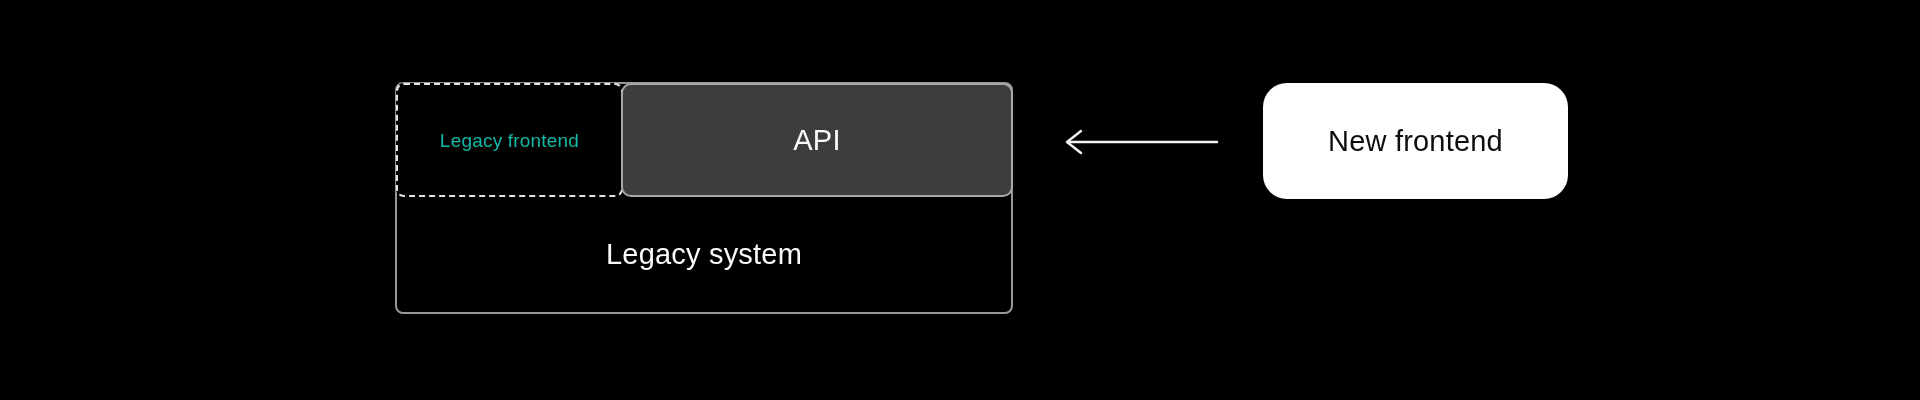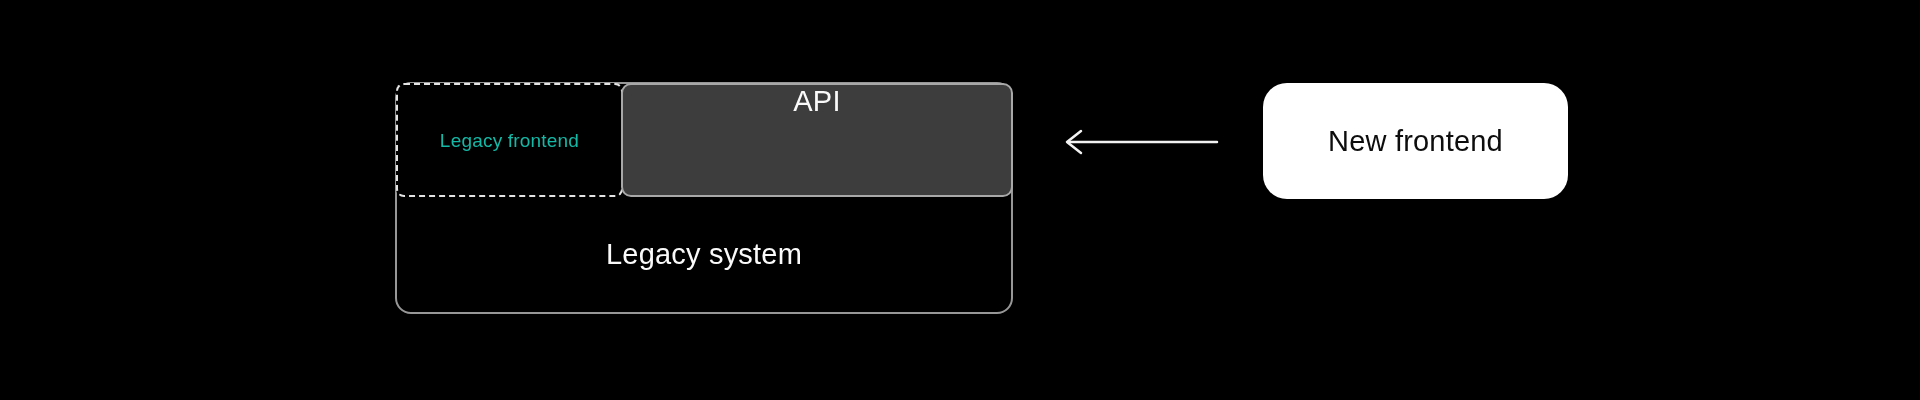--- a/index.html
+++ b/index.html
@@ -18,21 +18,21 @@
   }
 
   
   .legacy-system {
     position: absolute;
     left: 395px;
     top: 82px;
     width: 618px;
     height: 232px;
     border: 2px solid #979797;
-    border-radius: 16px;
+    border-radius: 8px;
     background: #000000;
     padding-left: 44px;
   }
 
   .legacy-system-label {
     position: absolute;
     left: 0;
     right: 0;
     bottom: 0;
     height: 116px;
@@ -73,21 +73,21 @@
   .api-node {
     position: absolute;
     left: 621px;
     top: 83px;
     width: 392px;
     height: 114px;
     background: #3d3d3d;
     border: 2px solid #a8a8a8;
     border-radius: 10px;
     display: flex;
-    align-items: flex-start;
+    align-items: center;
     justify-content: center;
     z-index: 2;
   }
 
   .api-node .node-label {
     color: #fafafa;
     font-size: 29px;
     letter-spacing: 0.2px;
   }
 

